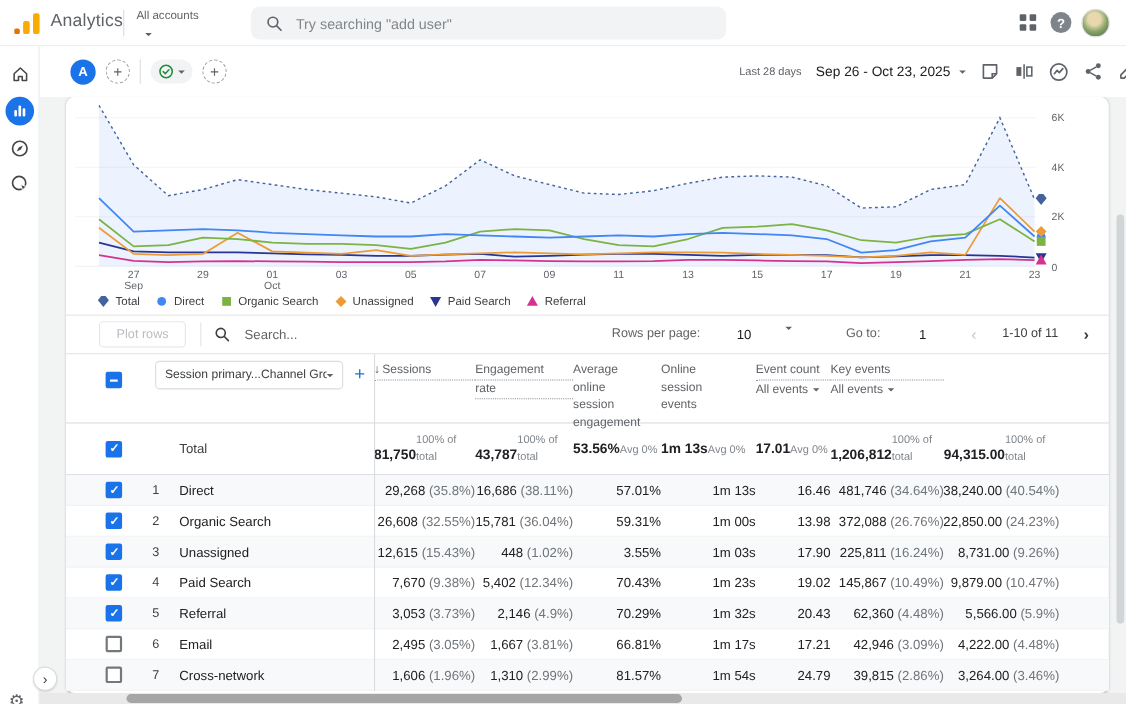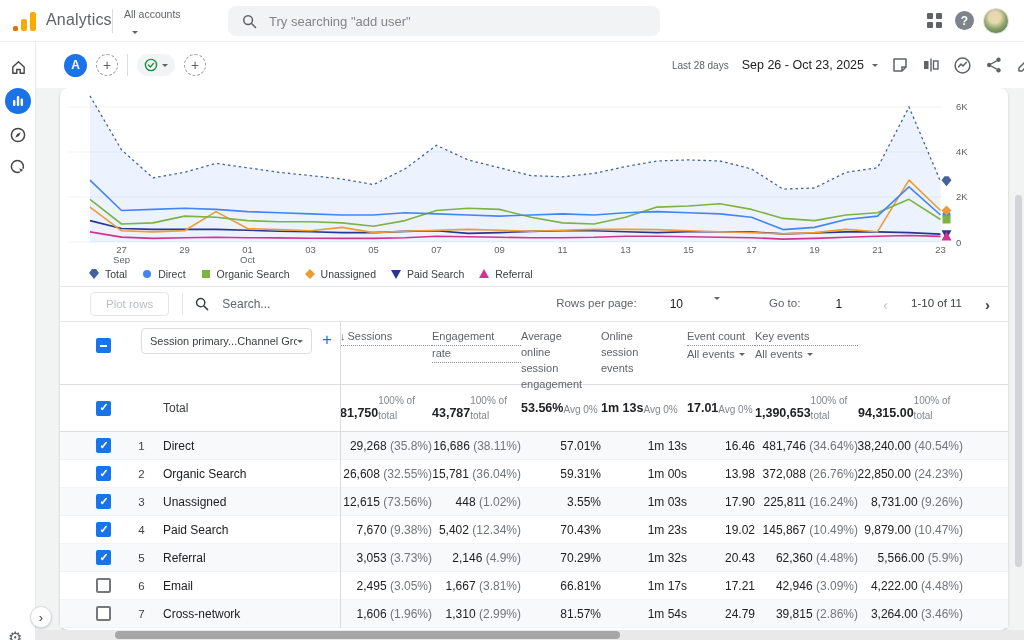--- a/index.html
+++ b/index.html
@@ -384,21 +384,21 @@
       </div>
       <div class="cell2">
       <span class="main">1m 13s</span>
         <span class="sub">Avg 0%</span>
       </div>
       <div class="cell2">
       <span class="main">17.01</span>
         <span class="sub">Avg 0%</span>
       </div>
       <div class="cell2">
-      <span class="main">1,390,653</span>
+      <span class="main">1,206,812</span>
         <span class="sub">100% of total</span>
       </div>
       <div class="cell2">
       <span class="main">94,315.00</span>
         <span class="sub">100% of total</span>
       </div>
       <div></div>
     </div>
   <div id="rows">
       <div class="trow tgrid">
@@ -427,21 +427,21 @@
         <div class="mcell">13.98</div>
         <div class="mcell">372,088 <span class="pct">(26.76%)</span></div>
         <div class="mcell">22,850.00 <span class="pct">(24.23%)</span></div>
         <div></div>
       </div>
       <div class="trow tgrid">
      <div></div>
      <div class="checkbox on"></div>
      <div class="rnum">3</div>
      <div class="rname">Unassigned</div>
-        <div class="mcell">12,615 <span class="pct">(73.56%)</span></div>
+        <div class="mcell">12,615 <span class="pct">(15.43%)</span></div>
         <div class="mcell">448 <span class="pct">(1.02%)</span></div>
         <div class="mcell">3.55%</div>
         <div class="mcell">1m 03s</div>
         <div class="mcell">17.90</div>
         <div class="mcell">225,811 <span class="pct">(16.24%)</span></div>
         <div class="mcell">8,731.00 <span class="pct">(9.26%)</span></div>
         <div></div>
       </div>
       <div class="trow tgrid">
      <div></div>

